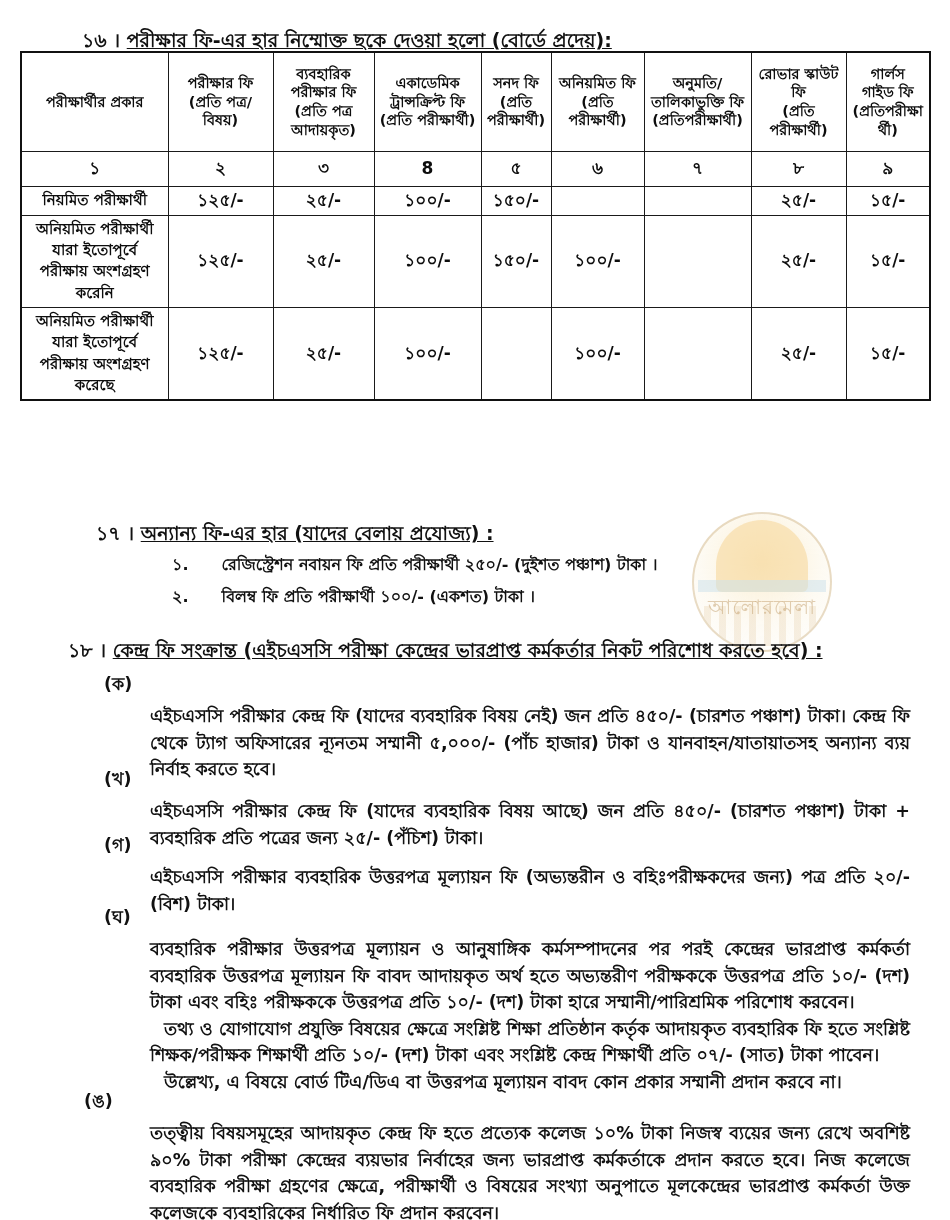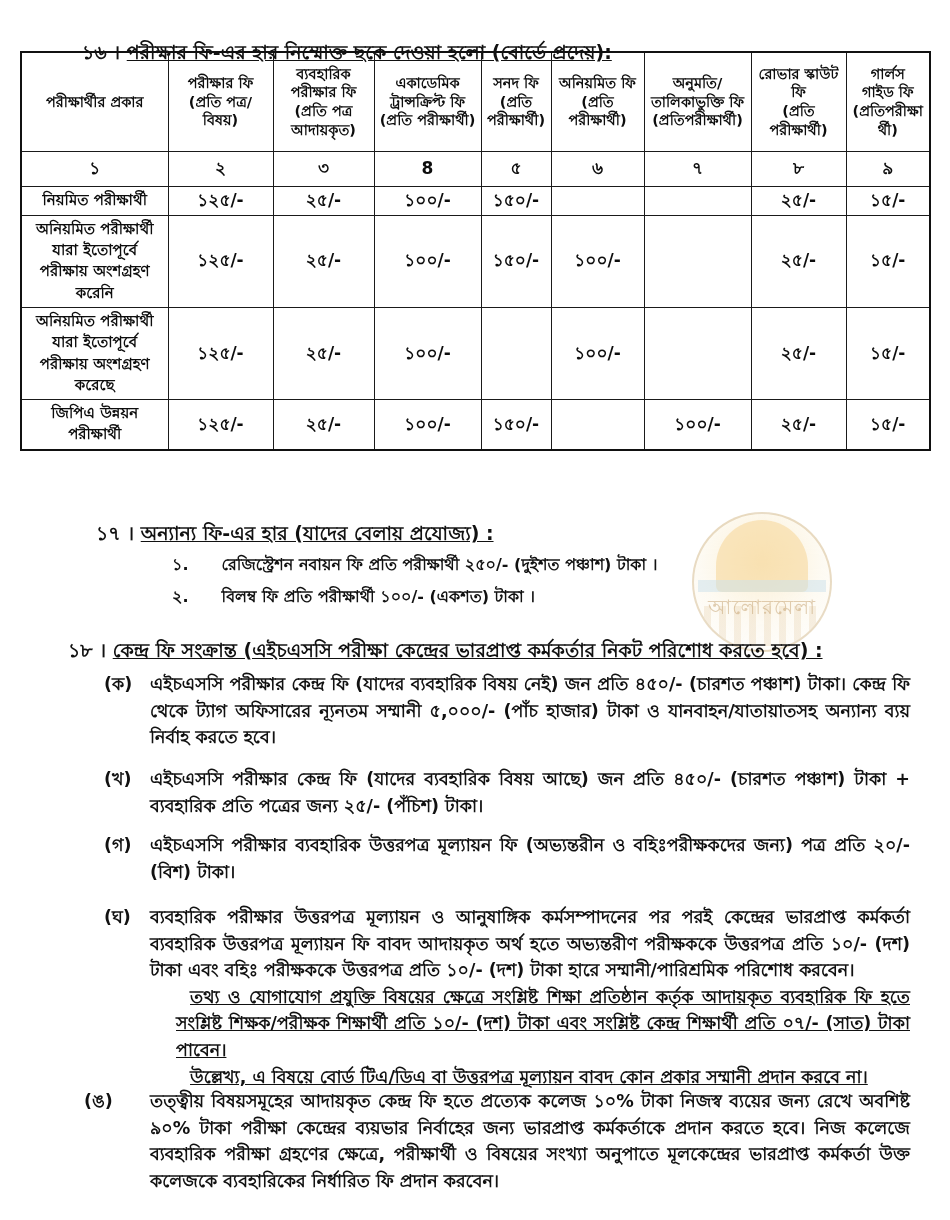--- a/index.html
+++ b/index.html
@@ -162,43 +162,43 @@
   .para .lbl {
     position: absolute;
     left: 0;
     top: 0;
     width: 46px;
     text-align: left;
   }
   .para .bodytext {
     display: block;
     margin-left: 46px;
+    margin-top: 32px;
   }
   .para .indent-line {
     display: block;
-    margin-left: 72px;
+    margin-left: 46px;
     text-indent: 14px;
-    text-decoration: underline;
   }
 </style>
 </head>
 <body>
 
 <div class="page">
 
   <div class="watermark">
     <div class="dome"></div>
     <div class="band"></div>
     <div class="pillars"></div>
     <div class="wm-text">আলোরমেলা</div>
   </div>
 
   <div class="content">
 
-    <div class="sec-heading" style="left:82px; top:38px;">
+    <div class="sec-heading" style="left:82px; top:26px;">
       <span class="num">১৬ ।</span>
       <span class="ul">পরীক্ষার ফি-এর হার নিম্মোক্ত ছকে দেওয়া হলো (বোর্ডে প্রদেয়):</span>
     </div>
 
     <table class="fee-table">
       <colgroup>
         <col class="col1">
           <col class="col2">
           <col class="col3">
           <col class="col4">
@@ -312,34 +312,20 @@
           <td>১২৫/-</td>
           <td>২৫/-</td>
           <td>১০০/-</td>
           <td></td>
           <td>১০০/-</td>
           <td></td>
           <td>২৫/-</td>
           <td>১৫/-</td>
         </tr>
 
-        <tr>
-          <td class="typecell">
-            <span>জিপিএ উন্নয়ন</span><br>
-            <span>পরীক্ষার্থী</span>
-          </td>
-          <td>১২৫/-</td>
-          <td>২৫/-</td>
-          <td>১০০/-</td>
-          <td>১৫০/-</td>
-          <td></td>
-          <td>১০০/-</td>
-          <td>২৫/-</td>
-          <td>১৫/-</td>
-        </tr>
 
 
       </tbody>
     </table>
 
     <div class="sec-heading" style="left:96px; top:519px;">
       <span class="num">১৭ ।</span>
       <span class="ul">অন্যান্য ফি-এর হার (যাদের বেলায় প্রযোজ্য) :</span>
     </div>
 

